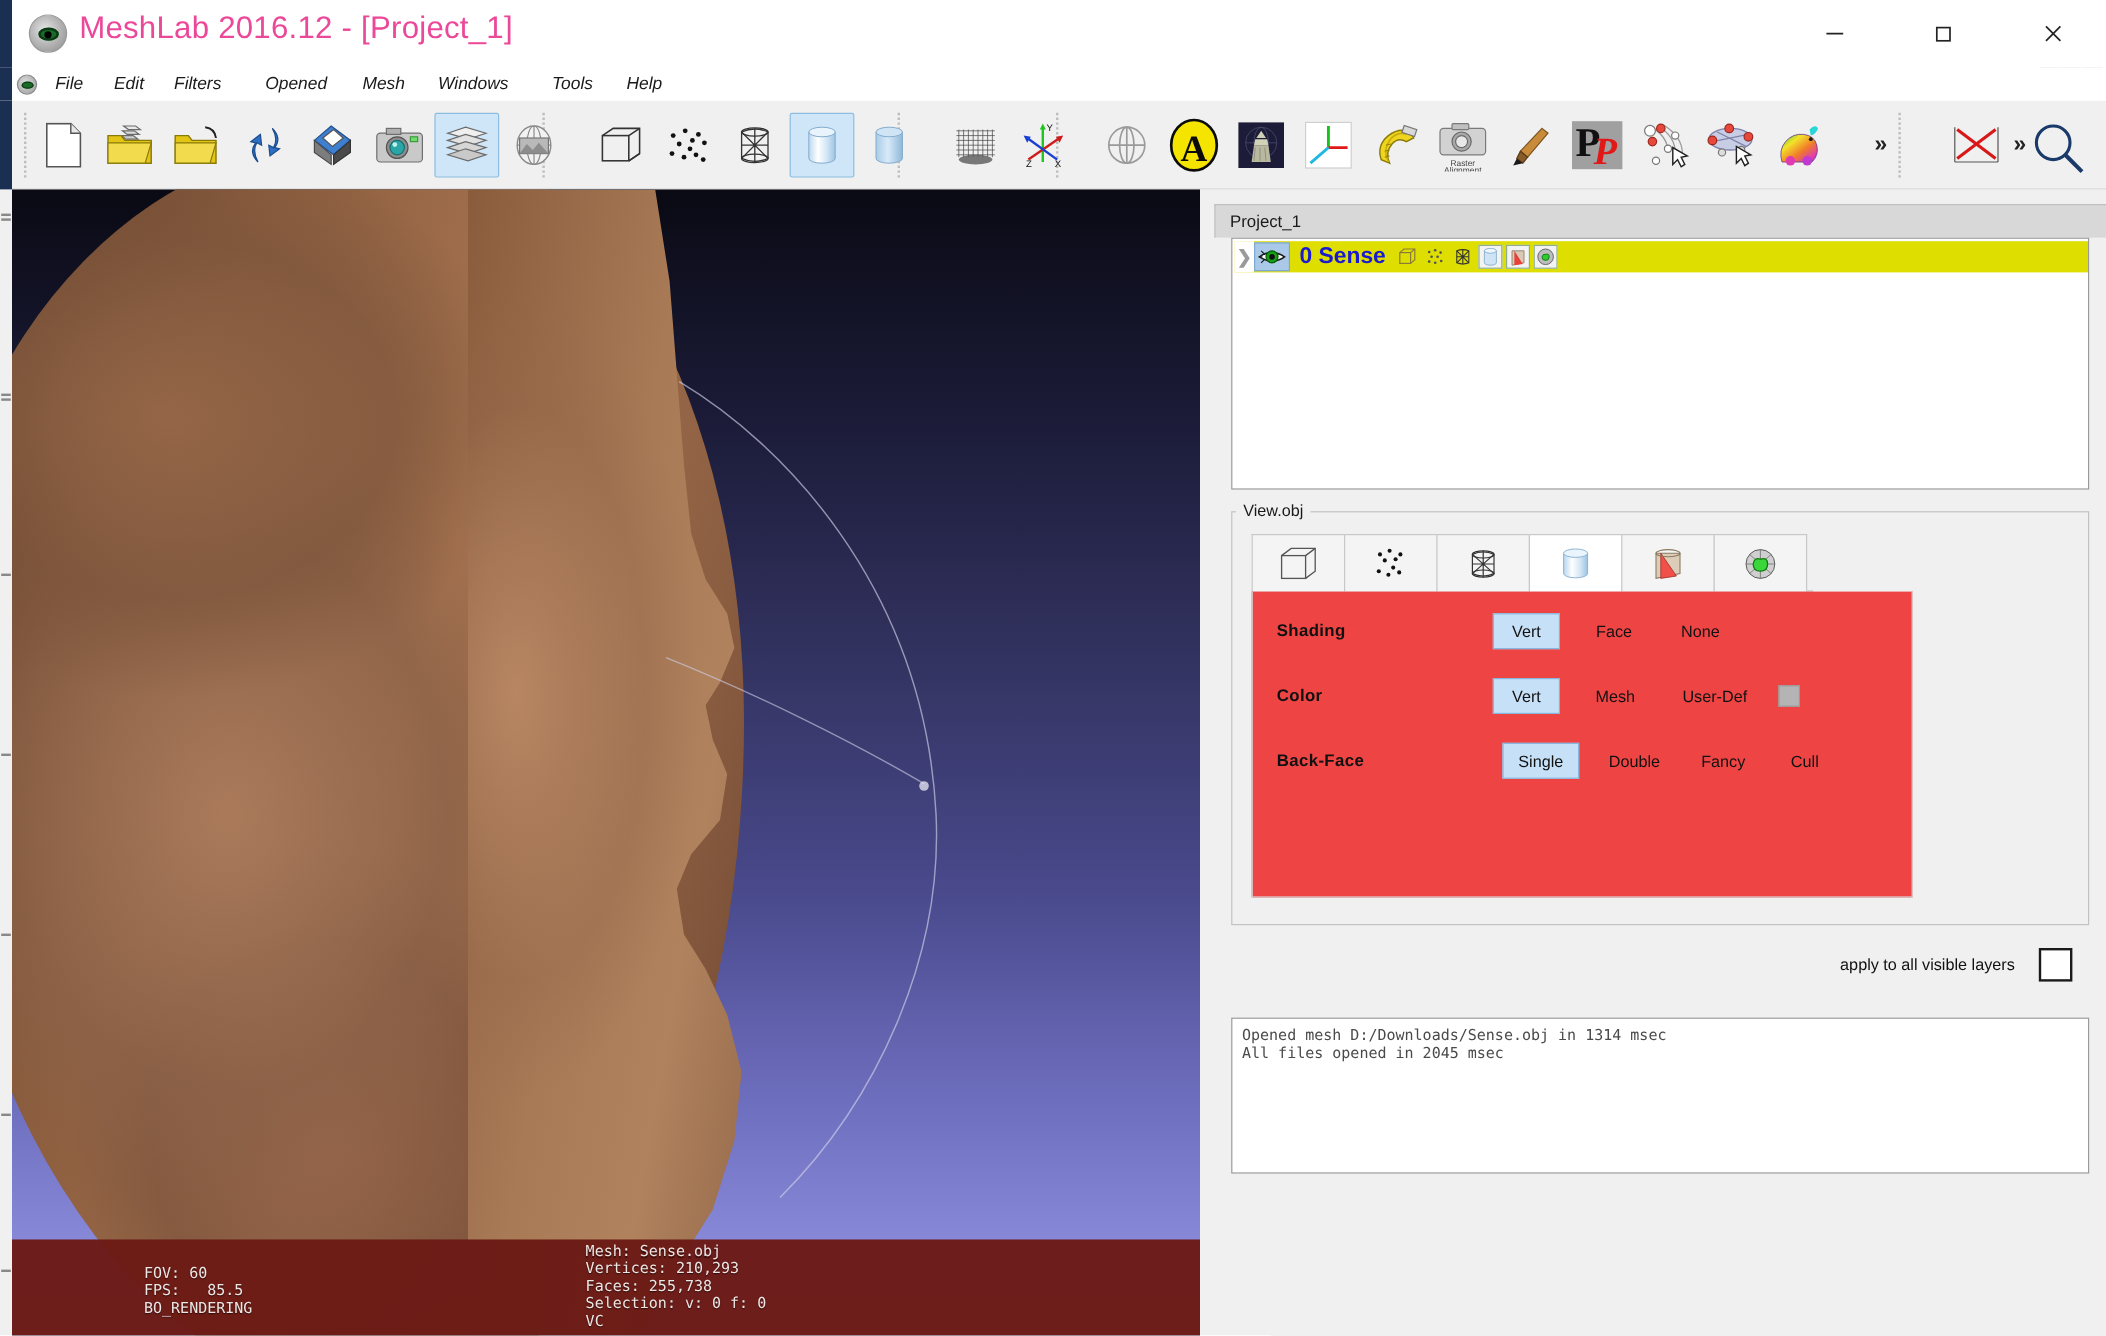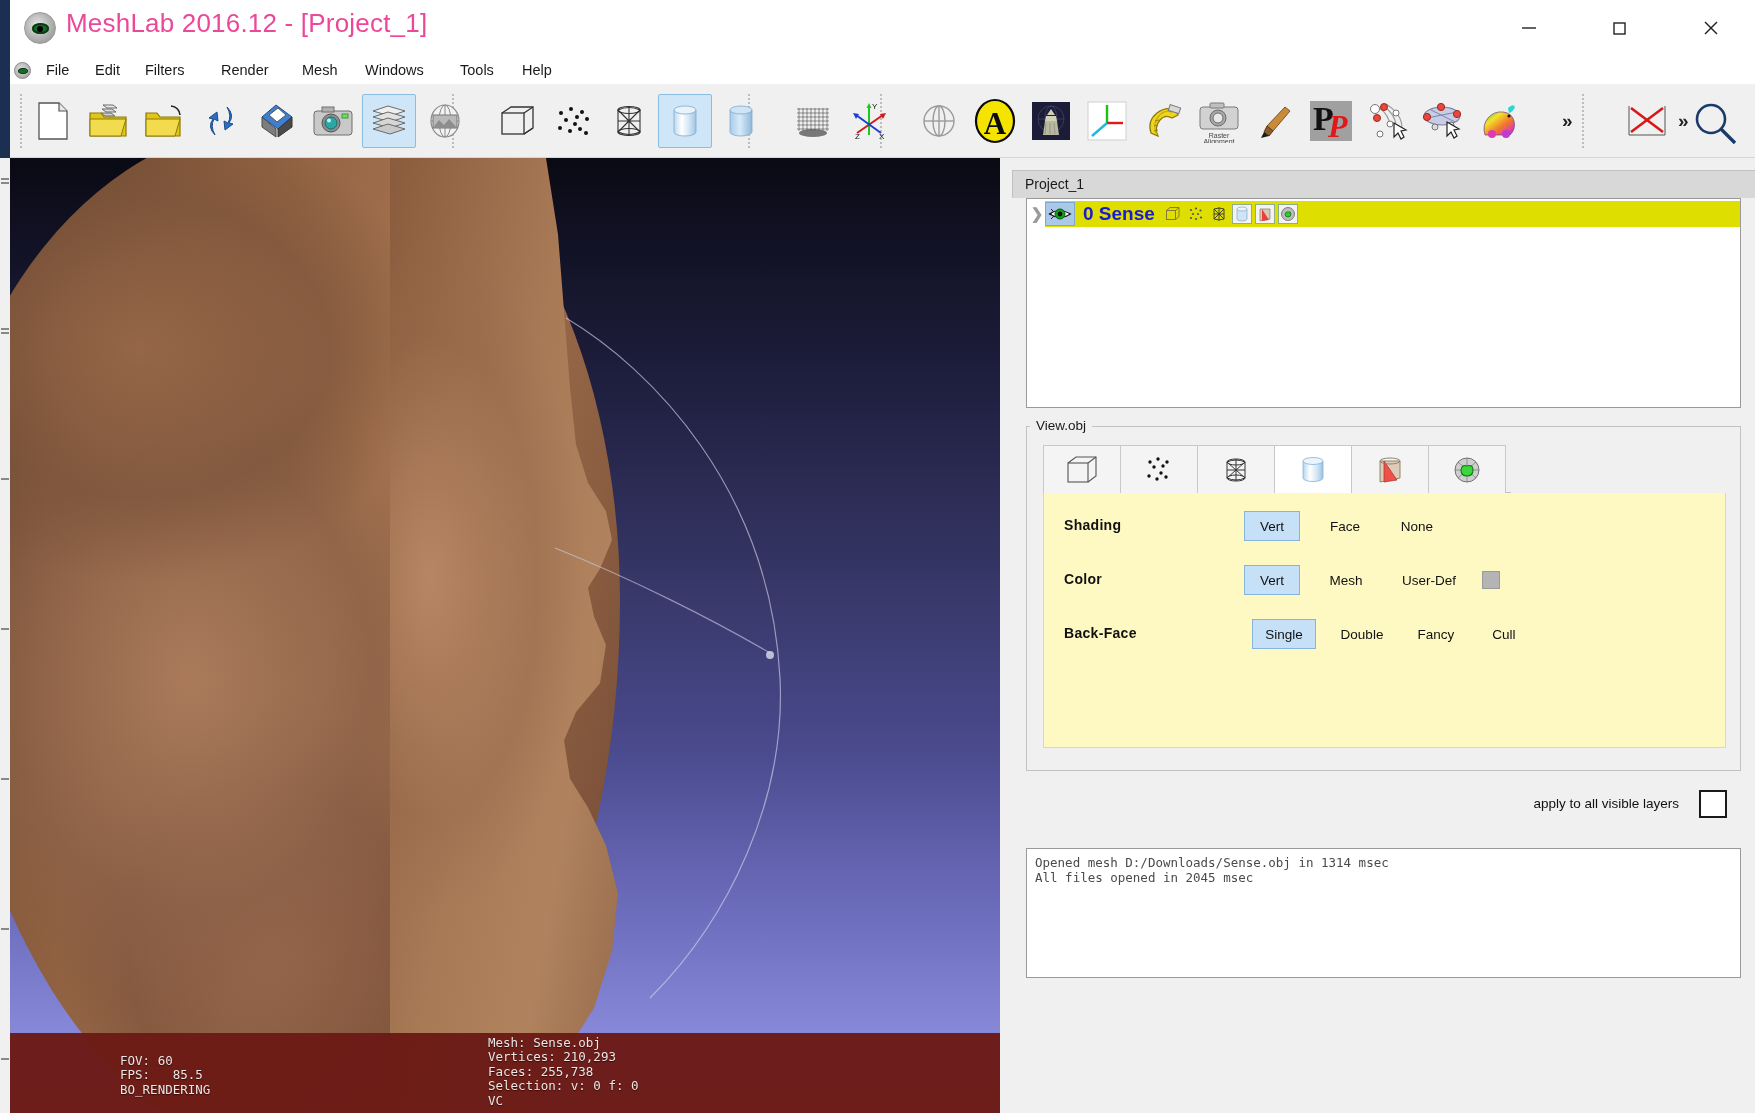--- a/index.html
+++ b/index.html
@@ -34,20 +34,21 @@
     letter-spacing:0.2px; white-space:nowrap;
   }
   .wbtn { position:absolute; top:0; width:50px; height:56px; cursor:default; }
   .wbtn svg { position:absolute; left:50%; top:50%; transform:translate(-50%,-50%); }
   #btn-min { left:1504px; } #btn-max { left:1594px; } #btn-close { left:1686px; }
 
   
   #menubar {
     position:absolute; left:0; top:56px; width:1755px; height:28px;
     background:#ffffff;
+    font-style:italic;
   }
   #menu-accent { position:absolute; left:0; top:0; width:10px; height:28px; background:#1b2f52; }
   #menu-icon {
     position:absolute; left:14px; top:6px; width:17px; height:17px; border-radius:50%;
     background:radial-gradient(circle at 40% 38%, #dcdcdc, #9a9a9a);
     border:1px solid #8a8a8a;
   }
   #menu-icon::after {
     content:""; position:absolute; left:3px; top:5px; width:10px; height:6px; border-radius:50%;
     background:#1a6b2a; box-shadow: inset 0 0 0 1px #0c3a16;
@@ -181,21 +182,21 @@
   }
   #rp-tabs {
     position:absolute; left:16px; top:18px; width:468px; height:48px; display:flex;
     border-bottom:1px solid #c2c2c2;
   }
   .rp-tab {
     width:78px; height:48px; border:1px solid #c8c8c8; border-bottom:none; margin-right:-1px;
     background:#f4f4f4; display:flex; align-items:center; justify-content:center; cursor:default;
   }
   .rp-tab.sel { background:#ffffff; border-color:#c8c8c8; }
-  #rp-body { position:absolute; left:16px; top:66px; width:683px; height:255px; background:#fef9c3;
+  #rp-body { position:absolute; left:16px; top:66px; width:551px; height:255px; background:#ef4444;
              border:1px solid #d6d6d6; border-top:none; }
   .opt-row { position:absolute; left:0; width:683px; height:34px; }
   .opt-label {
     position:absolute; left:20px; top:6px; font-size:14px; font-weight:bold; color:#111;
     letter-spacing:0.3px;
   }
   .opt-btn {
     position:absolute; top:0; height:30px; display:flex; align-items:center; justify-content:center;
     font-size:13.5px; color:#111; cursor:default; padding:12px 4px;
   }
@@ -264,21 +265,21 @@
       </svg>
   </div>
 </div>
 
 <div id="menubar">
   <div id="menu-accent"></div>
   <div id="menu-icon"></div>
   <div class="menu-item" style="left:36px">File</div>
   <div class="menu-item" style="left:85px">Edit</div>
   <div class="menu-item" style="left:135px">Filters</div>
-  <div class="menu-item" style="left:211px">Render</div>
+  <div class="menu-item" style="left:211px">Opened</div>
   <div class="menu-item" style="left:292px">Mesh</div>
   <div class="menu-item" style="left:355px">Windows</div>
   <div class="menu-item" style="left:450px">Tools</div>
   <div class="menu-item" style="left:512px">Help</div>
 </div>
 
 <div id="toolbar">
   <div id="tb-accent"></div>
 
   <div class="tb-sep" style="left:20px"></div>

